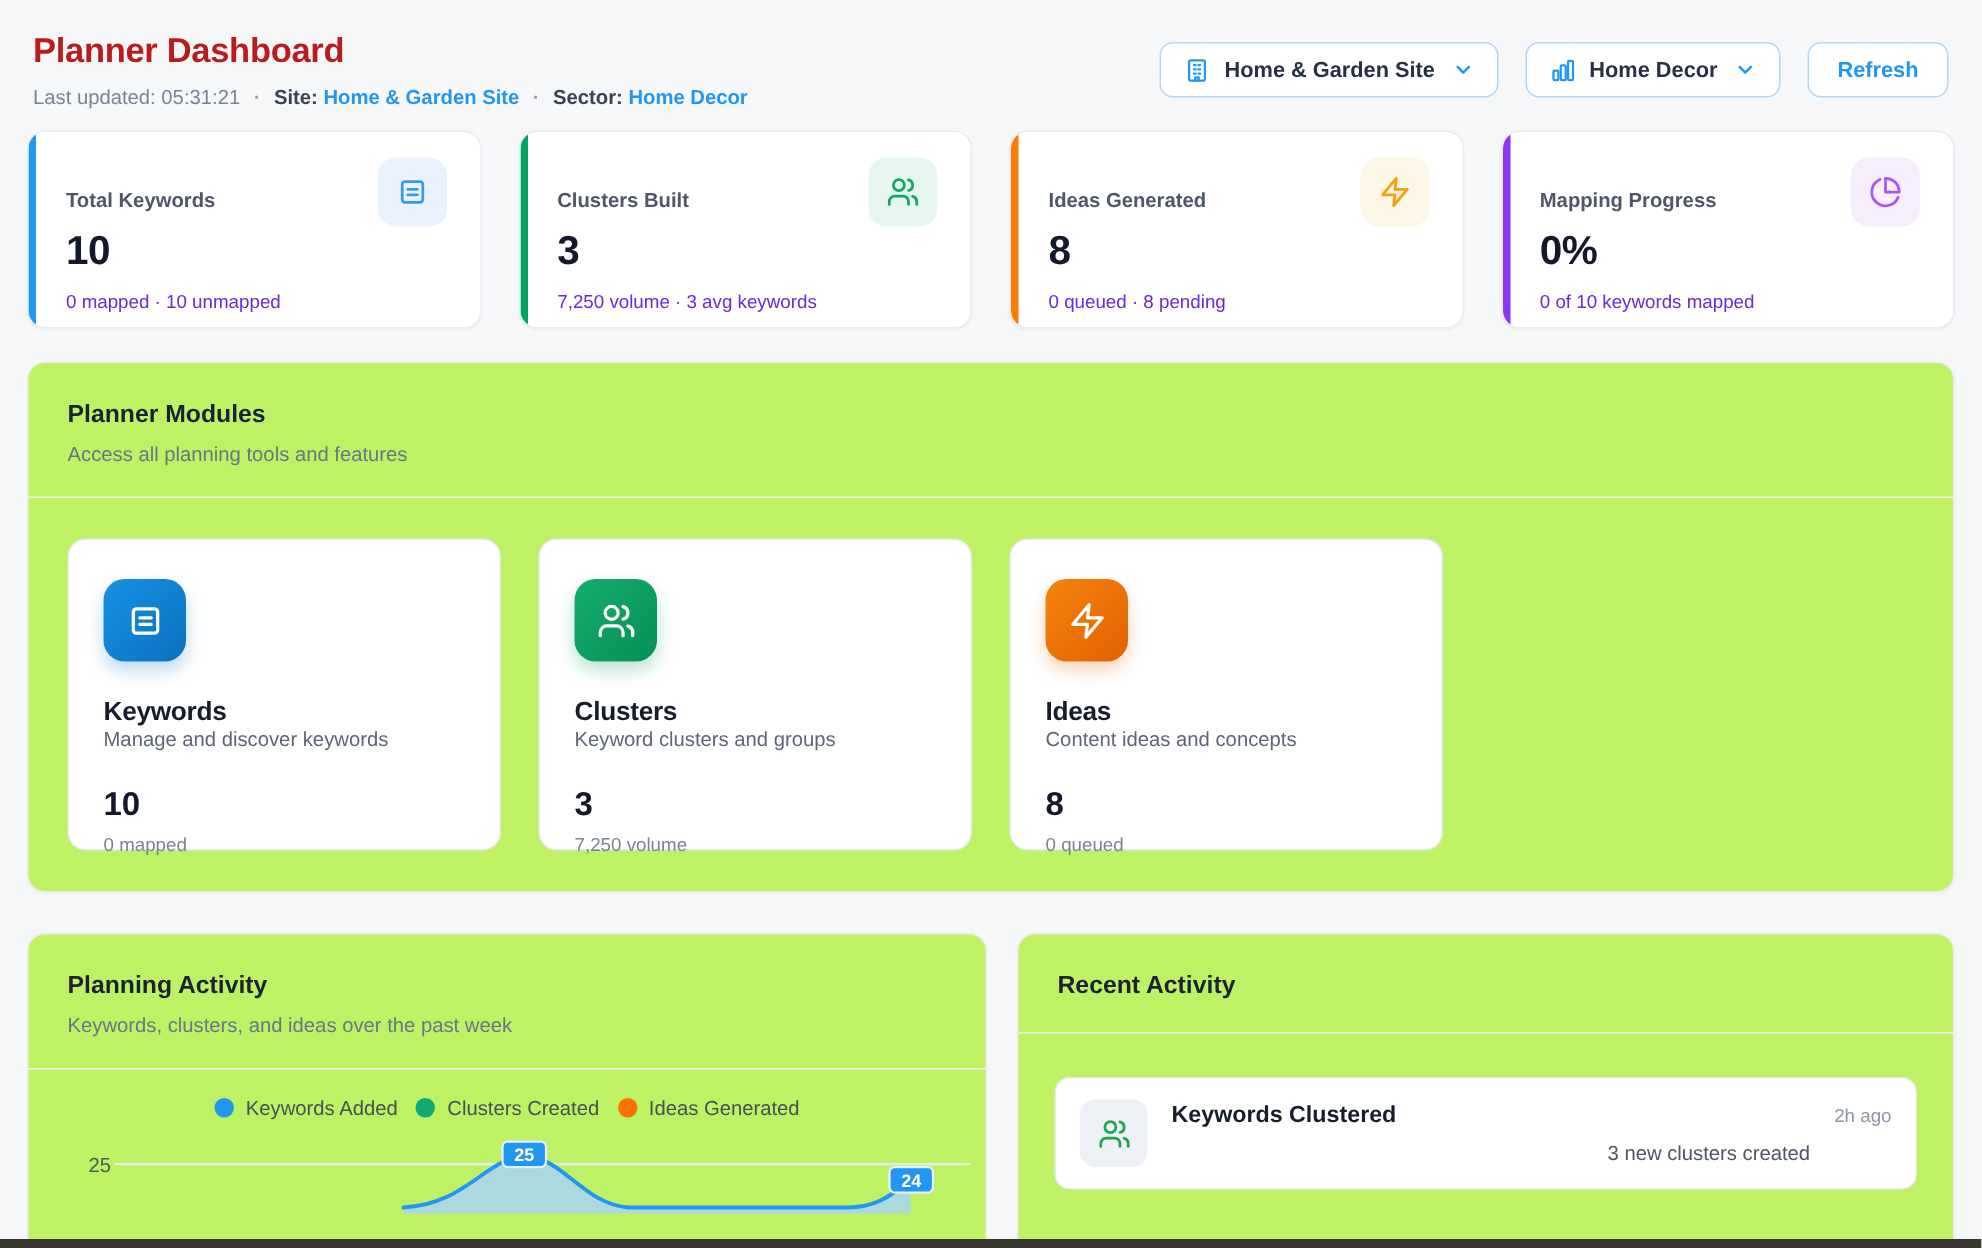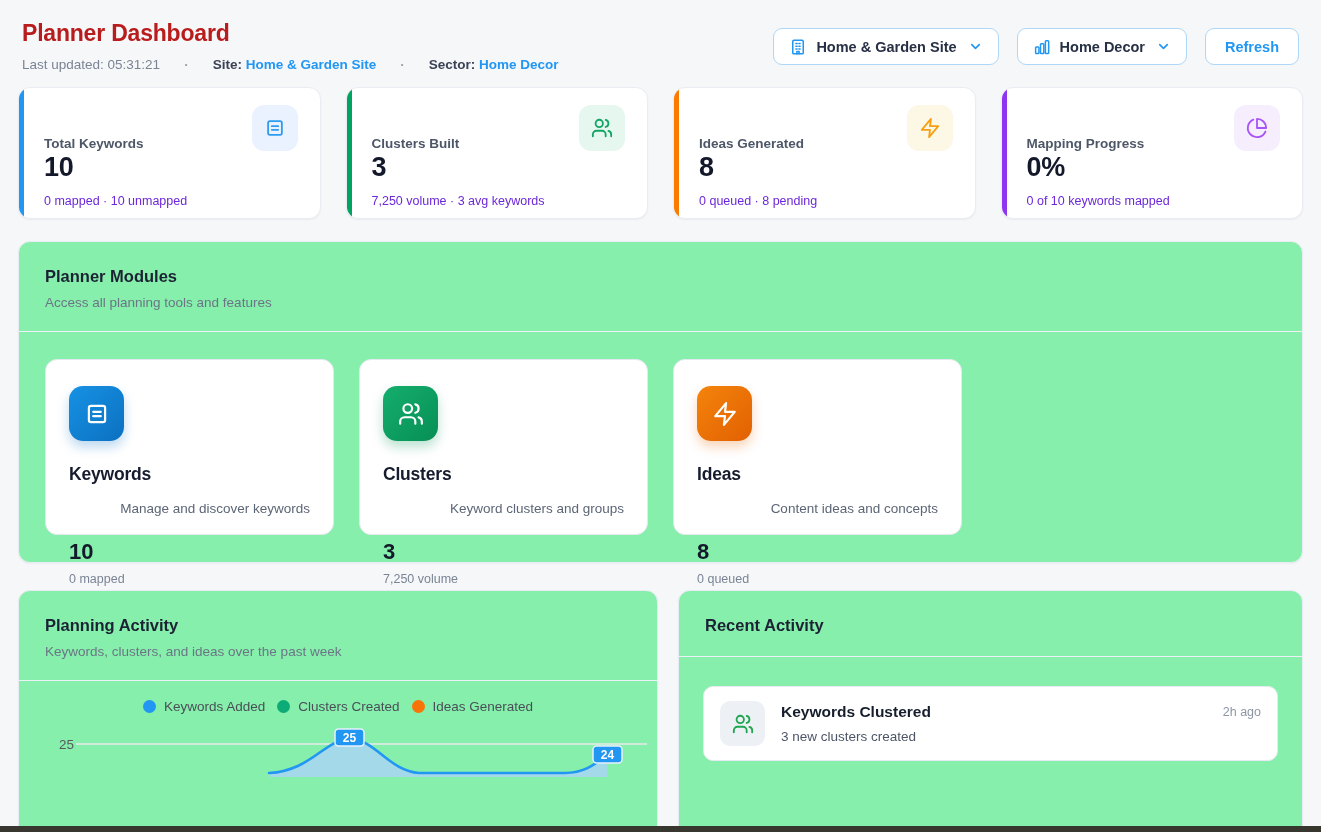--- a/index.html
+++ b/index.html
@@ -9,21 +9,21 @@
     background:#f6f7f9;
     color:#161c2e;
     overflow:hidden;
     position:relative;
   }
   .page { padding:0 18px; }
 
   
   .topbar { display:flex; justify-content:space-between; align-items:flex-start; padding-top:20px; margin:0 4px; }
   .page-title { font-size:23px; font-weight:800; color:#b91c1c; letter-spacing:-.2px; }
-  .meta { margin-top:10px; font-size:13.5px; color:#7b8494; display:flex; align-items:center; gap:24px; }
+  .meta { margin-top:10px; font-size:13.5px; color:#7b8494; display:flex; align-items:center; gap:9px; }
   .meta .dot { color:#9aa2b0; font-weight:700; }
   .meta b { color:#3a4254; font-weight:700; }
   .meta a { color:#2196f3; font-weight:700; text-decoration:none; }
   .controls { display:flex; gap:18px; margin-top:8px; }
   .btn {
     display:flex; align-items:center; gap:9px; height:37px; padding:0 15px;
     background:#fff; border:1.5px solid #aed7f8; border-radius:9px;
     font-size:14.5px; font-weight:700; color:#273044; cursor:pointer;
   }
   .btn .bicon { color:#2196f3; display:flex; }
@@ -31,68 +31,68 @@
   .btn.refresh { color:#2196f3; padding:0 19px; }
 
   
   .stats { margin-top:15px; display:grid; grid-template-columns:repeat(4,1fr); gap:25px; }
   .stat-card {
     position:relative; background:#fff; border:1px solid #e9edf3; border-radius:12px;
     height:132px; padding:17px 22px 0 25px; overflow:hidden;
     box-shadow:0 1px 2px rgba(16,24,40,.05);
   }
   .stat-card::before { content:""; position:absolute; left:0; top:0; bottom:0; width:5px; background:var(--accent); }
-  .stat-top { display:flex; justify-content:space-between; align-items:flex-end; }
+  .stat-top { display:flex; justify-content:space-between; align-items:center; }
   .stat-label { font-size:13.5px; font-weight:600; color:#4d5768; margin-top:10px; }
   .chip { width:46px; height:46px; border-radius:12px; display:flex; align-items:center; justify-content:center; }
   .chip.c-blue   { background:#e9f2fe; color:#2e9cf0; }
   .chip.c-green  { background:#e6f7ef; color:#12a564; }
   .chip.c-amber  { background:#fdf7e6; color:#f5a113; }
   .chip.c-purple { background:#f7eefd; color:#a855f7; }
   .stat-value { font-size:27px; font-weight:800; color:#13182b; margin-top:1px; letter-spacing:-.3px; }
   .stat-sub { font-size:12.5px; color:#6d28d9; margin-top:11px; }
 
   
-  .panel { background:#86efac; border:1px solid #e9edf3; border-radius:12px; box-shadow:0 1px 2px rgba(16,24,40,.04); }
+  .panel { background:#bef264; border:1px solid #e9edf3; border-radius:12px; box-shadow:0 1px 2px rgba(16,24,40,.04); }
   .panel-head { padding:25px 26px 21px; border-bottom:1px solid #eef1f5; }
   .panel-title { font-size:16.5px; font-weight:800; color:#1b2233; }
   .panel-sub { margin-top:9px; font-size:13.5px; color:#6b7585; }
 
   .modules-panel { margin-top:22px; }
   .modules-grid { padding:27px 26px; display:grid; grid-template-columns:repeat(4,1fr); gap:25px; }
-  .module-card { border:1px solid #e4e9f0; border-radius:12px; background:#fff; height:176px; padding:26px 23px 0; cursor:pointer; }
+  .module-card { border:1px solid #e4e9f0; border-radius:12px; background:#fff; height:208px; padding:26px 23px 0; cursor:pointer; }
   .module-icon {
     width:55px; height:55px; border-radius:14px; color:#fff;
     display:flex; align-items:center; justify-content:center;
   }
   .mi-blue   { background:linear-gradient(135deg,#1692e4,#0c70c0); box-shadow:0 6px 12px rgba(14,116,198,.28); }
   .mi-green  { background:linear-gradient(135deg,#14ae6d,#078f55); box-shadow:0 6px 12px rgba(9,147,88,.28); }
   .mi-orange { background:linear-gradient(135deg,#f4840b,#e26002); box-shadow:0 6px 12px rgba(231,103,4,.28); }
   .mi-purple { background:linear-gradient(135deg,#5d33d7,#4526b3); box-shadow:0 6px 12px rgba(77,41,188,.28); }
   .module-title { margin-top:23px; font-size:17.5px; font-weight:800; color:#161c2d; letter-spacing:-.2px; }
-  .module-desc { margin-top:16px; font-size:13.5px; color:#5c6676;text-align:right; }
+  .module-desc { margin-top:0; font-size:13.5px; color:#5c6676; }
   .module-stat { margin-top:23px; font-size:22px; font-weight:800; color:#13182b; }
   .module-stat-label { margin-top:7px; font-size:12.5px; color:#7a8494; }
 
   
   .bottom { margin-top:27px; display:grid; grid-template-columns:640px 1fr; gap:20px; }
   .bottom .panel { height:280px; }
 
   .legend-row { display:flex; justify-content:center; gap:12px; margin-top:18px; font-family:"Liberation Sans", sans-serif; }
   .legend-item { display:flex; align-items:center; gap:8px; font-size:13.5px; color:#4a4f57; }
   .legend-dot { width:13px; height:13px; border-radius:50%; }
   .ld-blue { background:#2196f3; } .ld-green { background:#0dab76; } .ld-orange { background:#f97306; }
   .chart-svg { display:block; margin-top:13px; }
 
   .ra-body { padding:29px 24px 0; }
   .ra-item { display:flex; gap:16px; border:1px solid #e7ebf1; border-radius:10px; padding:14px 16px; background:#fff; }
   .ra-chip { flex:0 0 45px; width:45px; height:45px; border-radius:10px; background:#edf0f4; color:#1ea550; display:flex; align-items:center; justify-content:center; }
   .ra-text { flex:1; padding-top:2px; }
   .ra-title { font-size:15.5px; font-weight:800; color:#161d2c; }
-  .ra-desc { margin-top:8px; font-size:13.5px; color:#4d5666; }
+  .ra-desc { margin-top:8px; font-size:13.5px; color:#4d5666;text-align:right; }
   .ra-time { font-size:12.5px; color:#8d96a5; padding-top:4px; }
 
   .bottom-strip { position:absolute; left:0; right:0; bottom:0; height:6px; background:#37372f; z-index:20; }
 
   svg { display:block; }
 </style>
 </head>
 <body>
 
 <div class="page">

